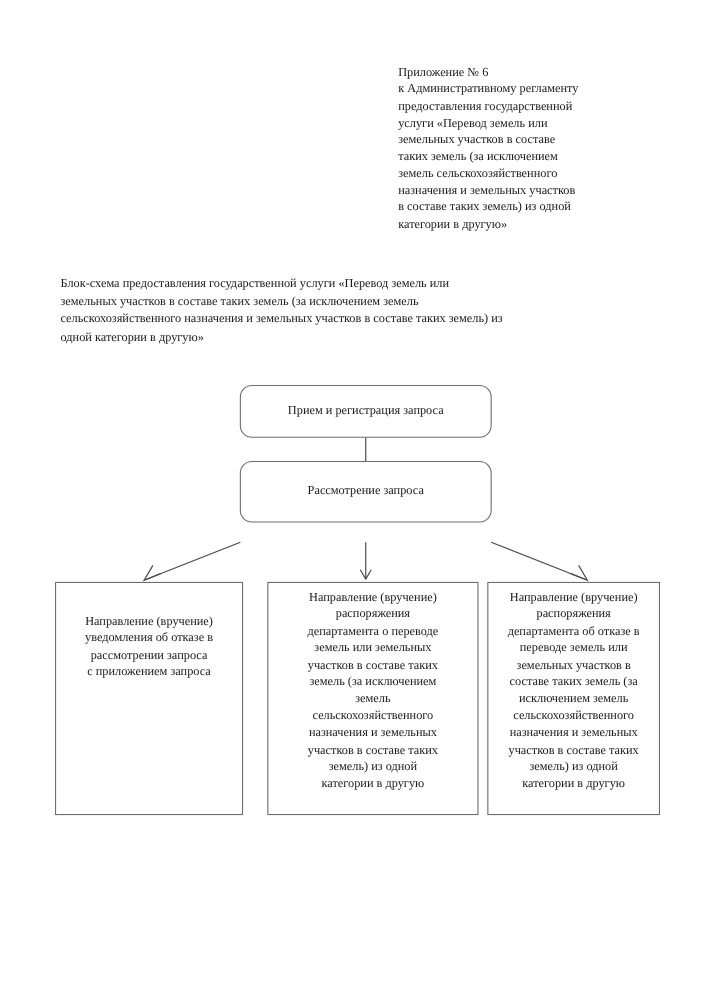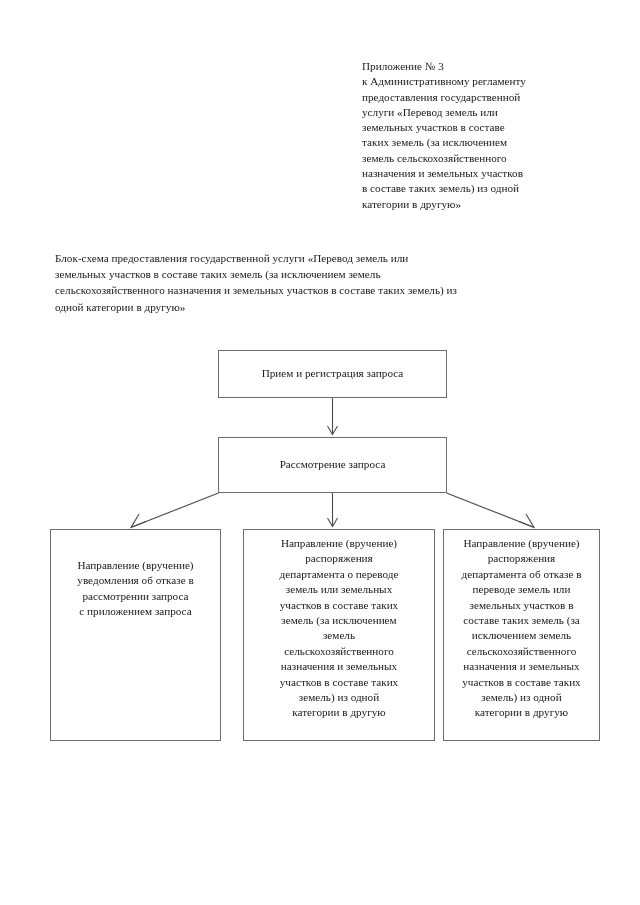--- a/index.html
+++ b/index.html
@@ -47,48 +47,49 @@
     background: #ffffff;
     font-size: 11.2px;
     line-height: 15.4px;
     text-align: center;
     white-space: pre-line;
   }
   .node.centered {
     display: flex;
     align-items: center;
     justify-content: center;
+    border-radius: 11px;
   }
   .node.topaligned {
     padding-top: 6px;
     padding-left: 4px;
     padding-right: 4px;
   }
 
   
   #node-intake      { left: 218px; top: 350px;  width: 229px; height: 48px;  }
-  #node-review      { left: 218px; top: 437px;  width: 229px; height: 56px;  }
+  #node-review      { left: 218px; top: 419px;  width: 229px; height: 56px;  }
   #node-refuse-review { left: 50px;  top: 529px; width: 171px; height: 212px; padding-top: 28px; }
   #node-transfer    { left: 243px; top: 529px;  width: 192px; height: 212px; }
   #node-refuse-transfer { left: 443px; top: 529px; width: 157px; height: 212px; }
 
   
   #connectors {
     position: absolute;
     left: 0;
     top: 0;
     width: 640px;
     height: 905px;
     pointer-events: none;
   }
 </style>
 </head>
 <body>
 
-<div id="appendix-header">Приложение № 3
+<div id="appendix-header">Приложение № 6
 к Административному регламенту
 предоставления государственной
 услуги «Перевод земель или
 земельных участков в составе
 таких земель (за исключением
 земель сельскохозяйственного
 назначения и земельных участков
 в составе таких земель) из одной
 категории в другую»</div>
 

